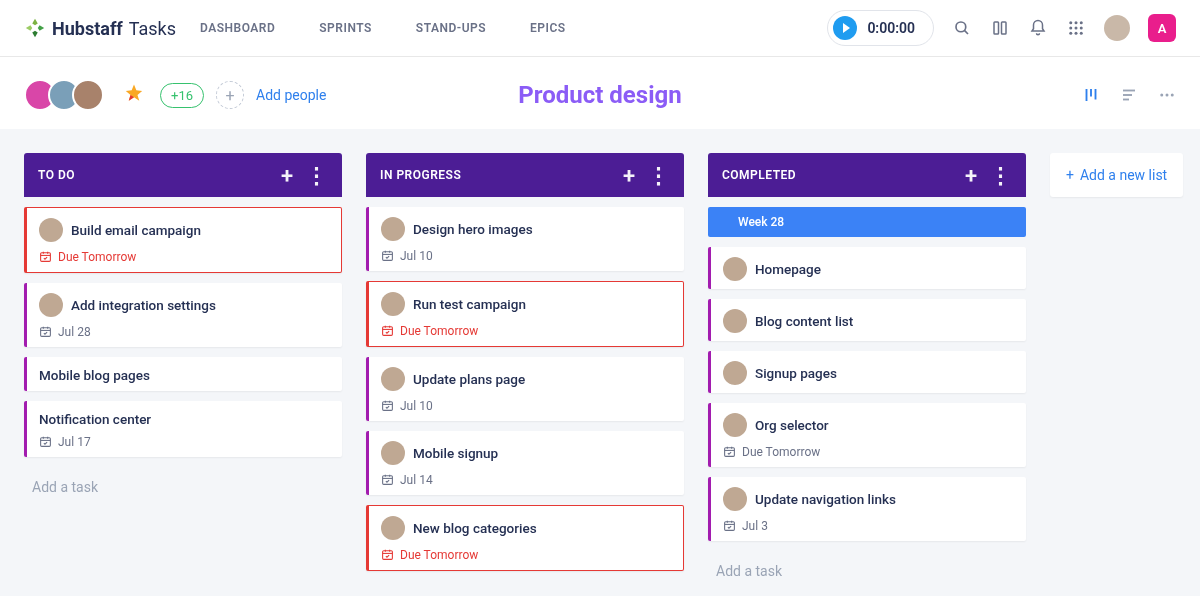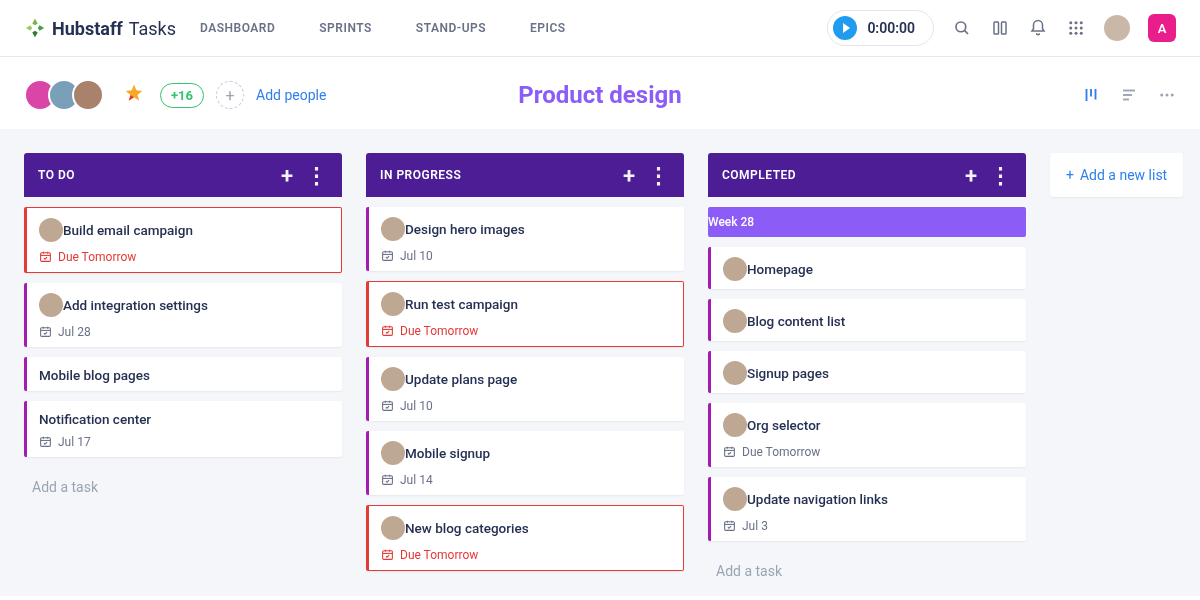--- a/index.html
+++ b/index.html
@@ -21,42 +21,42 @@
 .avatar-sm{width:26px;height:26px;border-radius:50%;background:#c9b8a8}
 .avatar-pink{width:28px;height:28px;border-radius:6px;background:#e91e8c;color:#fff;display:flex;align-items:center;justify-content:center;font-size:13px;font-weight:600}
 .subheader{padding:22px 24px 18px;display:flex;align-items:center}
 .people{display:flex;align-items:center;gap:12px}
 .people-avatars{display:flex}
 .people-avatars .pa{width:32px;height:32px;border-radius:50%;border:2px solid #fff;margin-left:-8px;background:#888}
 .people-avatars .pa:first-child{margin-left:0;background:#d946a8}
 .people-avatars .pa:nth-child(2){background:#7a9fb8}
 .people-avatars .pa:nth-child(3){background:#a8826b}
 .star-icon{width:28px;height:28px;margin-left:4px}
-.count-pill{border:1px solid #36c26e;color:#36c26e;border-radius:14px;padding:4px 10px;font-size:13px;font-weight:700}
+.count-pill{border:1px solid #36c26e;color:#36c26e;border-radius:14px;padding:4px 10px;font-size:13px;font-weight:400}
 .add-circle{width:28px;height:28px;border:1px dashed #c3cad6;border-radius:50%;display:flex;align-items:center;justify-content:center;color:#9aa4b5;font-size:16px;cursor:pointer}
 .add-people{color:#2f80ed;font-size:14px;cursor:pointer}
 .board-title{position:absolute;left:50%;transform:translateX(-50%);font-size:24px;color:#8b5cf6;font-weight:700}
 .view-controls{margin-left:auto;display:flex;align-items:center;gap:20px}
 .vc{color:#9aa4b5;cursor:pointer}
 .vc.active{color:#2f80ed}
 .board-area{background:#f4f6f9;padding:24px 24px 0;height:calc(600px - 57px - 76px);display:flex;gap:24px;overflow-x:auto}
 .column{width:318px;flex-shrink:0;display:flex;flex-direction:column}
 .col-header{background:#4c1d95;color:#fff;height:44px;border-radius:3px 3px 0 0;display:flex;align-items:center;padding:0 14px;font-size:12px;font-weight:600;letter-spacing:.5px}
 .col-header .spacer{flex:1}
 .col-header .hicon{font-size:22px;margin-left:12px;cursor:pointer;opacity:.95}
 .col-body{display:flex;flex-direction:column;gap:10px;padding-top:10px}
 .card{background:#fff;border-left:3px solid #a21caf;border-radius:2px;padding:10px 12px 8px;box-shadow:0 1px 2px rgba(0,0,0,.06);cursor:pointer}
 .card.overdue{border:1px solid #e53935;border-left:3px solid #e53935}
-.card-top{display:flex;align-items:center;gap:0}
+.card-top{display:flex;align-items:center;gap:8px}
 .card-av{width:24px;height:24px;border-radius:50%;background:#bfa893;flex-shrink:0}
 .card-title{font-size:13.5px;color:#253053;font-weight:500}
 .card-meta{display:flex;align-items:flex-start;gap:6px;margin-top:8px;font-size:12px;color:#6a7187}
 .card-meta.red{color:#e53935}
 .cal-icon{width:13px;height:13px}
-.week-header{background:#8b5cf6;color:#fff;font-size:12px;font-weight:500;padding:8px 0;border-radius:2px}
+.week-header{background:#3b82f6;color:#fff;font-size:12px;font-weight:500;padding:8px 30px;border-radius:2px}
 .add-task{color:#9aa4b5;font-size:14px;padding:12px 8px;cursor:text}
 .add-list{background:#fff;border-radius:3px;padding:12px 16px;color:#2f80ed;font-size:14px;display:flex;align-items:center;gap:6px;height:44px;cursor:pointer;flex-shrink:0;box-shadow:0 1px 2px rgba(0,0,0,.06)}
 svg{display:block}
 </style>
 </head>
 <body>
 
 <div class="topnav">
   <div class="logo">
     <span class="logo-icon">

